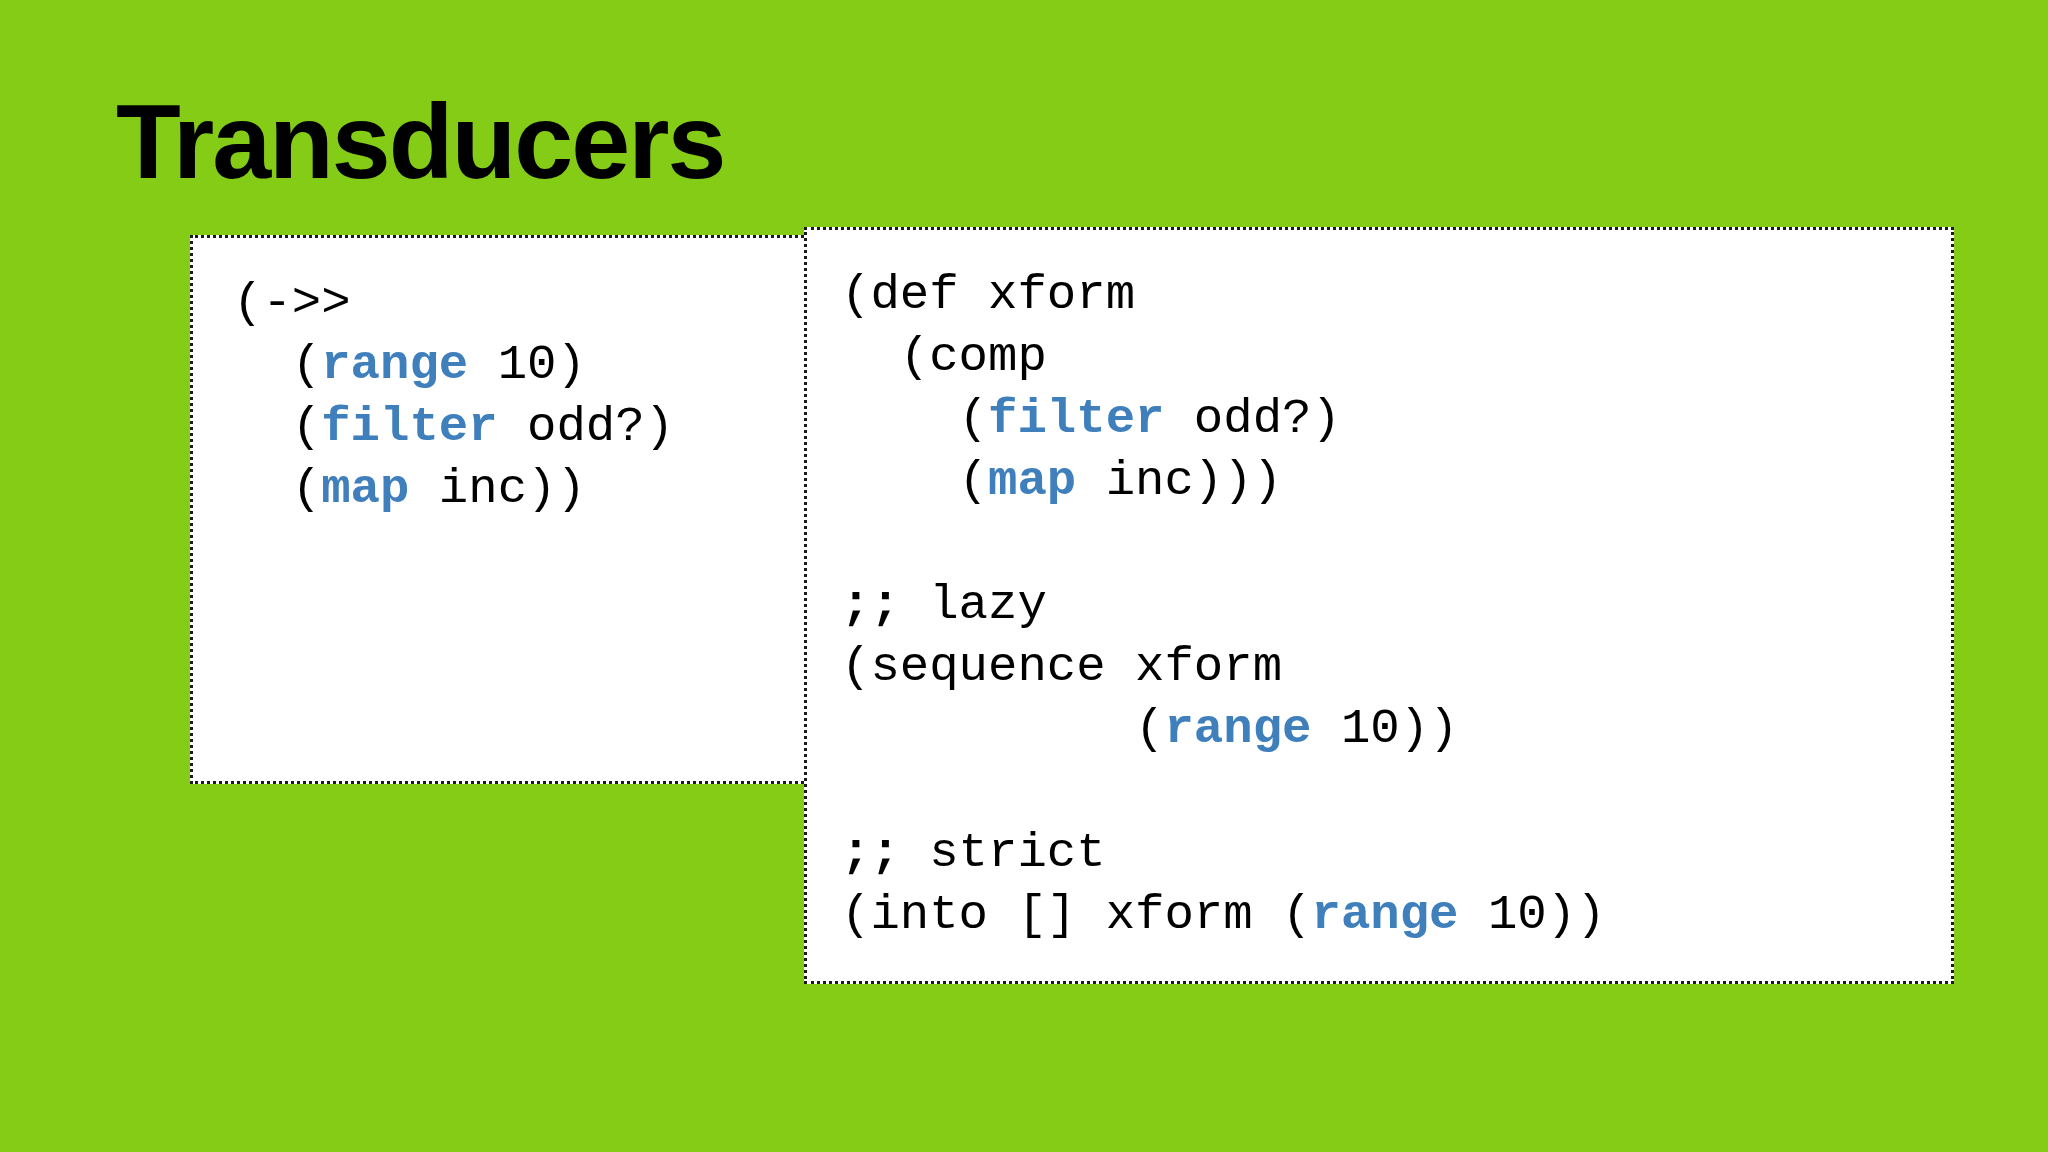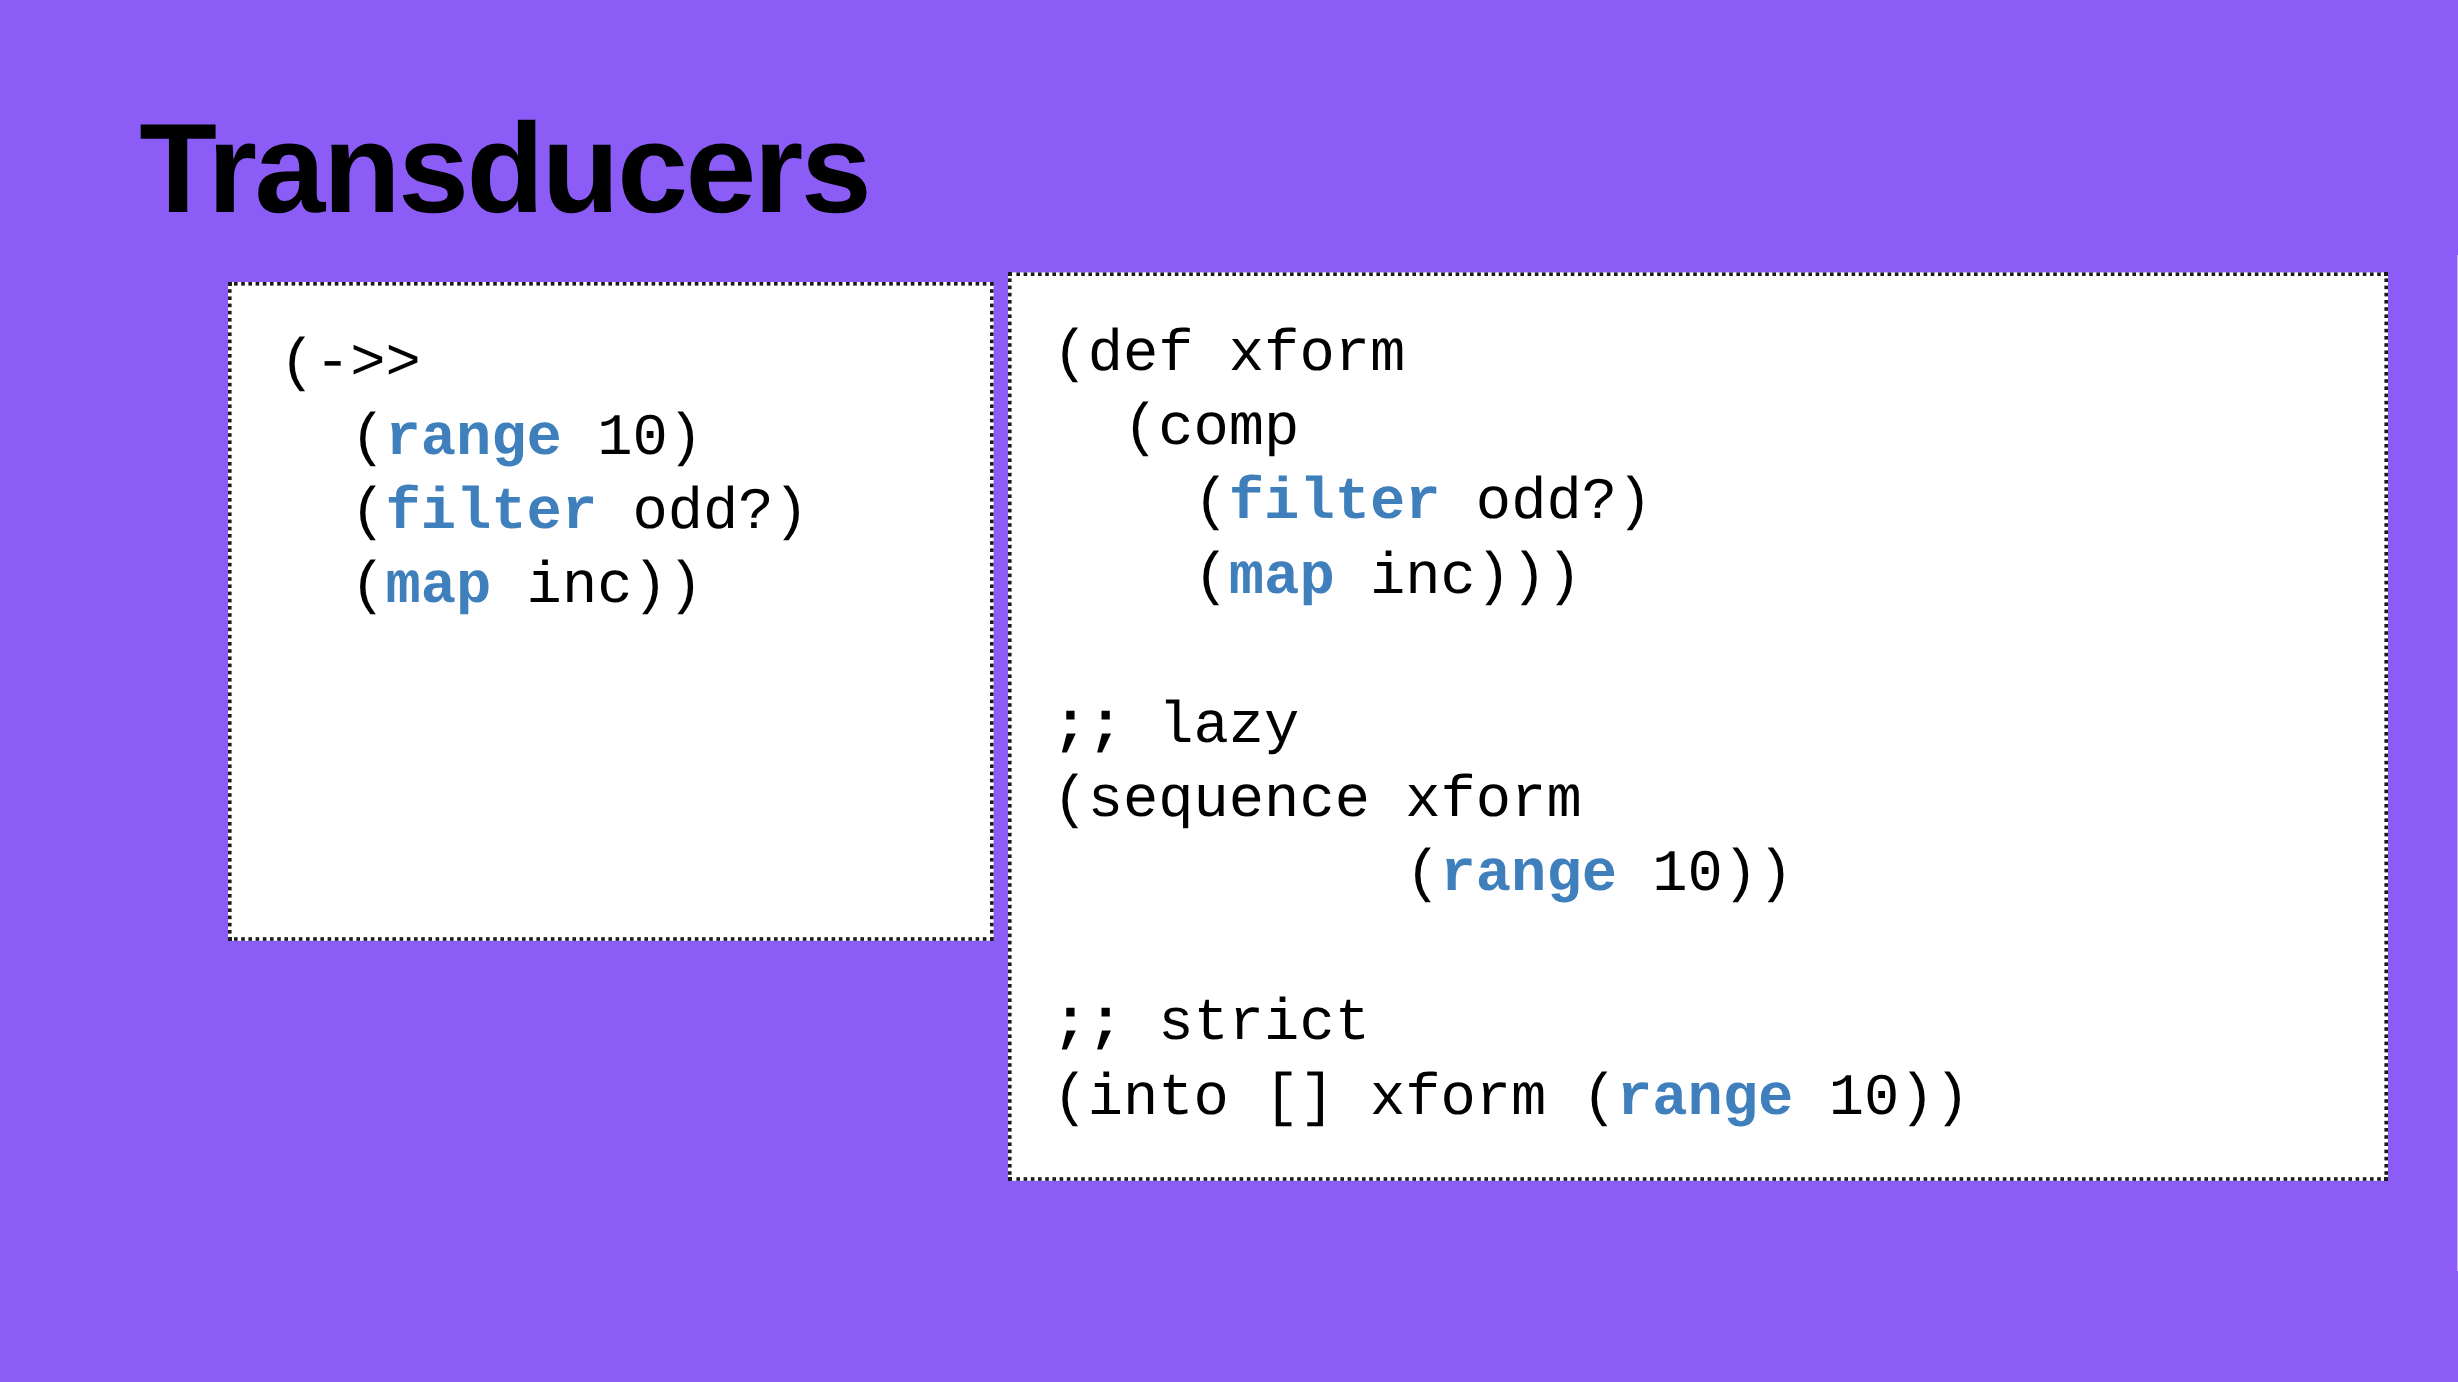--- a/index.html
+++ b/index.html
@@ -1,20 +1,20 @@
 <!DOCTYPE html>
 <html style="--keyword-color: #3e7fbc;"><head>
 <meta charset="utf-8">
 <style>
   html, body { margin: 0; padding: 0; background: #ffffff; }
   .slide {
     position: relative;
     width: 2048px;
     height: 1152px;
-    background: #8b5cf6;
+    background: #84cc16;
     overflow: hidden;
     font-family: "Liberation Sans", sans-serif;
   }
   .slide-title {
     position: absolute;
     left: 116px;
     top: 88px;
     margin: 0;
     font-family: "Liberation Sans", sans-serif;
     font-size: 106px;
@@ -31,21 +31,21 @@
     background: #ffffff;
   }
   .code-box.left {
     left: 190px;
     top: 235px;
     width: 638px;
     height: 549px;
     padding: 34px 0 0 40px;
   }
   .code-box.right {
-    left: 840px;
+    left: 804px;
     top: 227px;
     width: 1150px;
     height: 757px;
     padding: 34px 0 0 34px;
   }
   .code-pre {
     margin: 0;
   }
   .code-line {
     font-family: "Liberation Mono", monospace;

